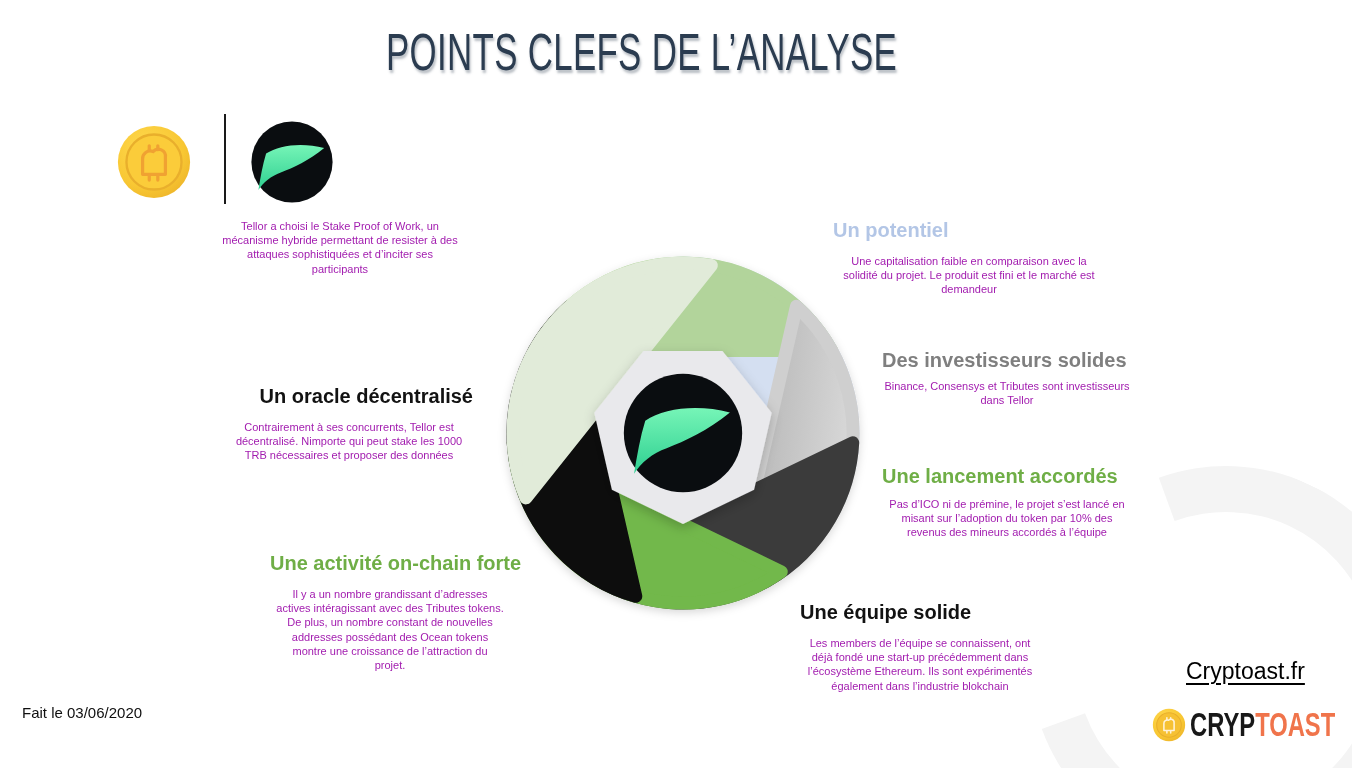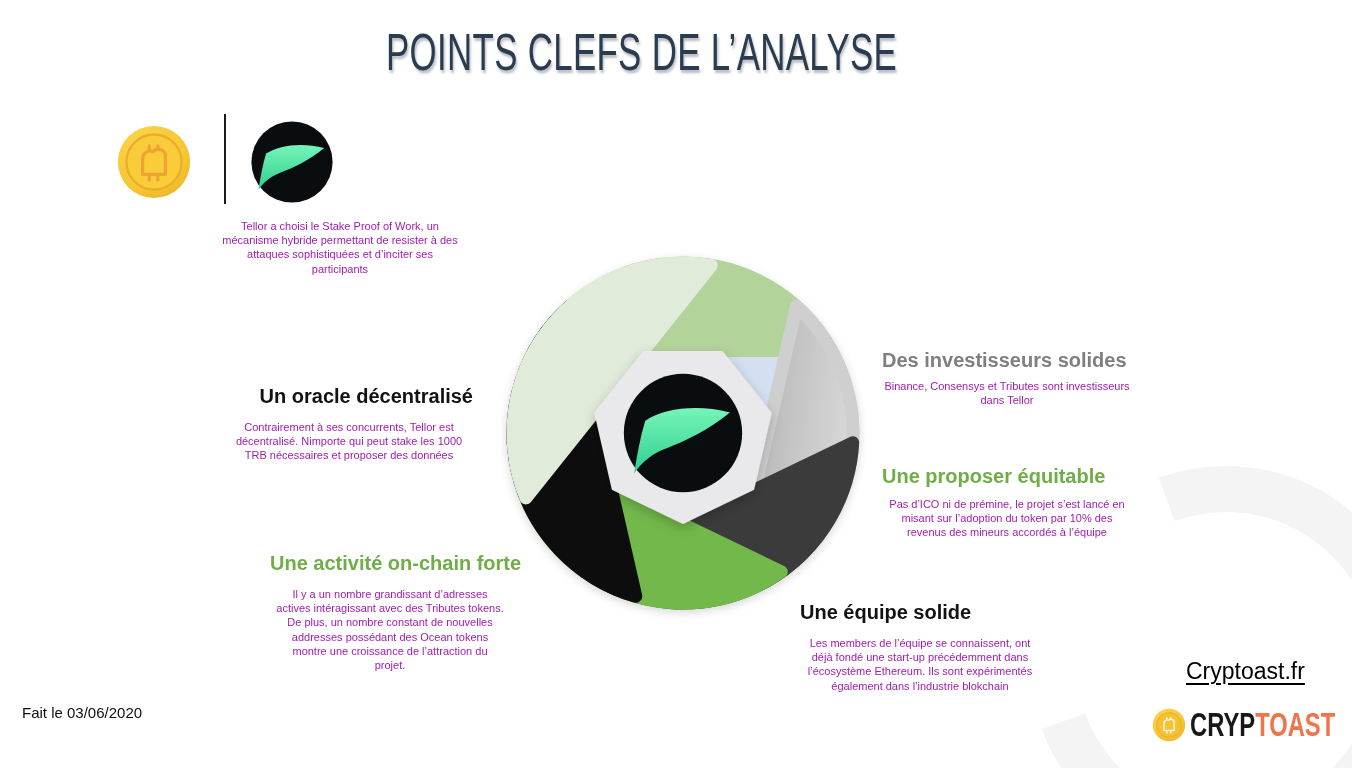--- a/index.html
+++ b/index.html
@@ -166,28 +166,32 @@
   <div class="sec sec-oracle h-black">
     <h3>Un oracle décentralisé</h3>
     <div class="body">Contrairement à ses concurrents, Tellor est décentralisé. Nimporte qui peut stake les 1000 TRB nécessaires et proposer des données</div>
   </div>
 
   <div class="sec sec-onchain h-green">
     <h3>Une activité on-chain forte</h3>
     <div class="body">Il y a un nombre grandissant d’adresses actives intéragissant avec des Tributes tokens. De plus, un nombre constant de nouvelles addresses possédant des Ocean tokens montre une croissance de l’attraction du projet.</div>
   </div>
 
+  <div class="sec sec-potentiel h-paleblue">
+    <h3>Un potentiel</h3>
+    <div class="body">Une capitalisation faible en comparaison avec la solidité du projet. Le produit est fini et le marché est demandeur</div>
+  </div>
 
   <div class="sec sec-investisseurs h-gray">
     <h3>Des investisseurs solides</h3>
     <div class="body">Binance, Consensys et Tributes sont investisseurs dans Tellor</div>
   </div>
 
   <div class="sec sec-lancement h-green">
-    <h3>Une proposer équitable</h3>
+    <h3>Une lancement accordés</h3>
     <div class="body">Pas d’ICO ni de prémine, le projet s’est lancé en misant sur l’adoption du token par 10% des revenus des mineurs accordés à l’équipe</div>
   </div>
 
   <div class="sec sec-equipe h-black">
     <h3>Une équipe solide</h3>
     <div class="body">Les members de l’équipe se connaissent, ont déjà fondé une start-up précédemment dans l’écosystème Ethereum. Ils sont expérimentés également dans l’industrie blokchain</div>
   </div>
 
   <div class="date-note">Fait le 03/06/2020</div>
 

